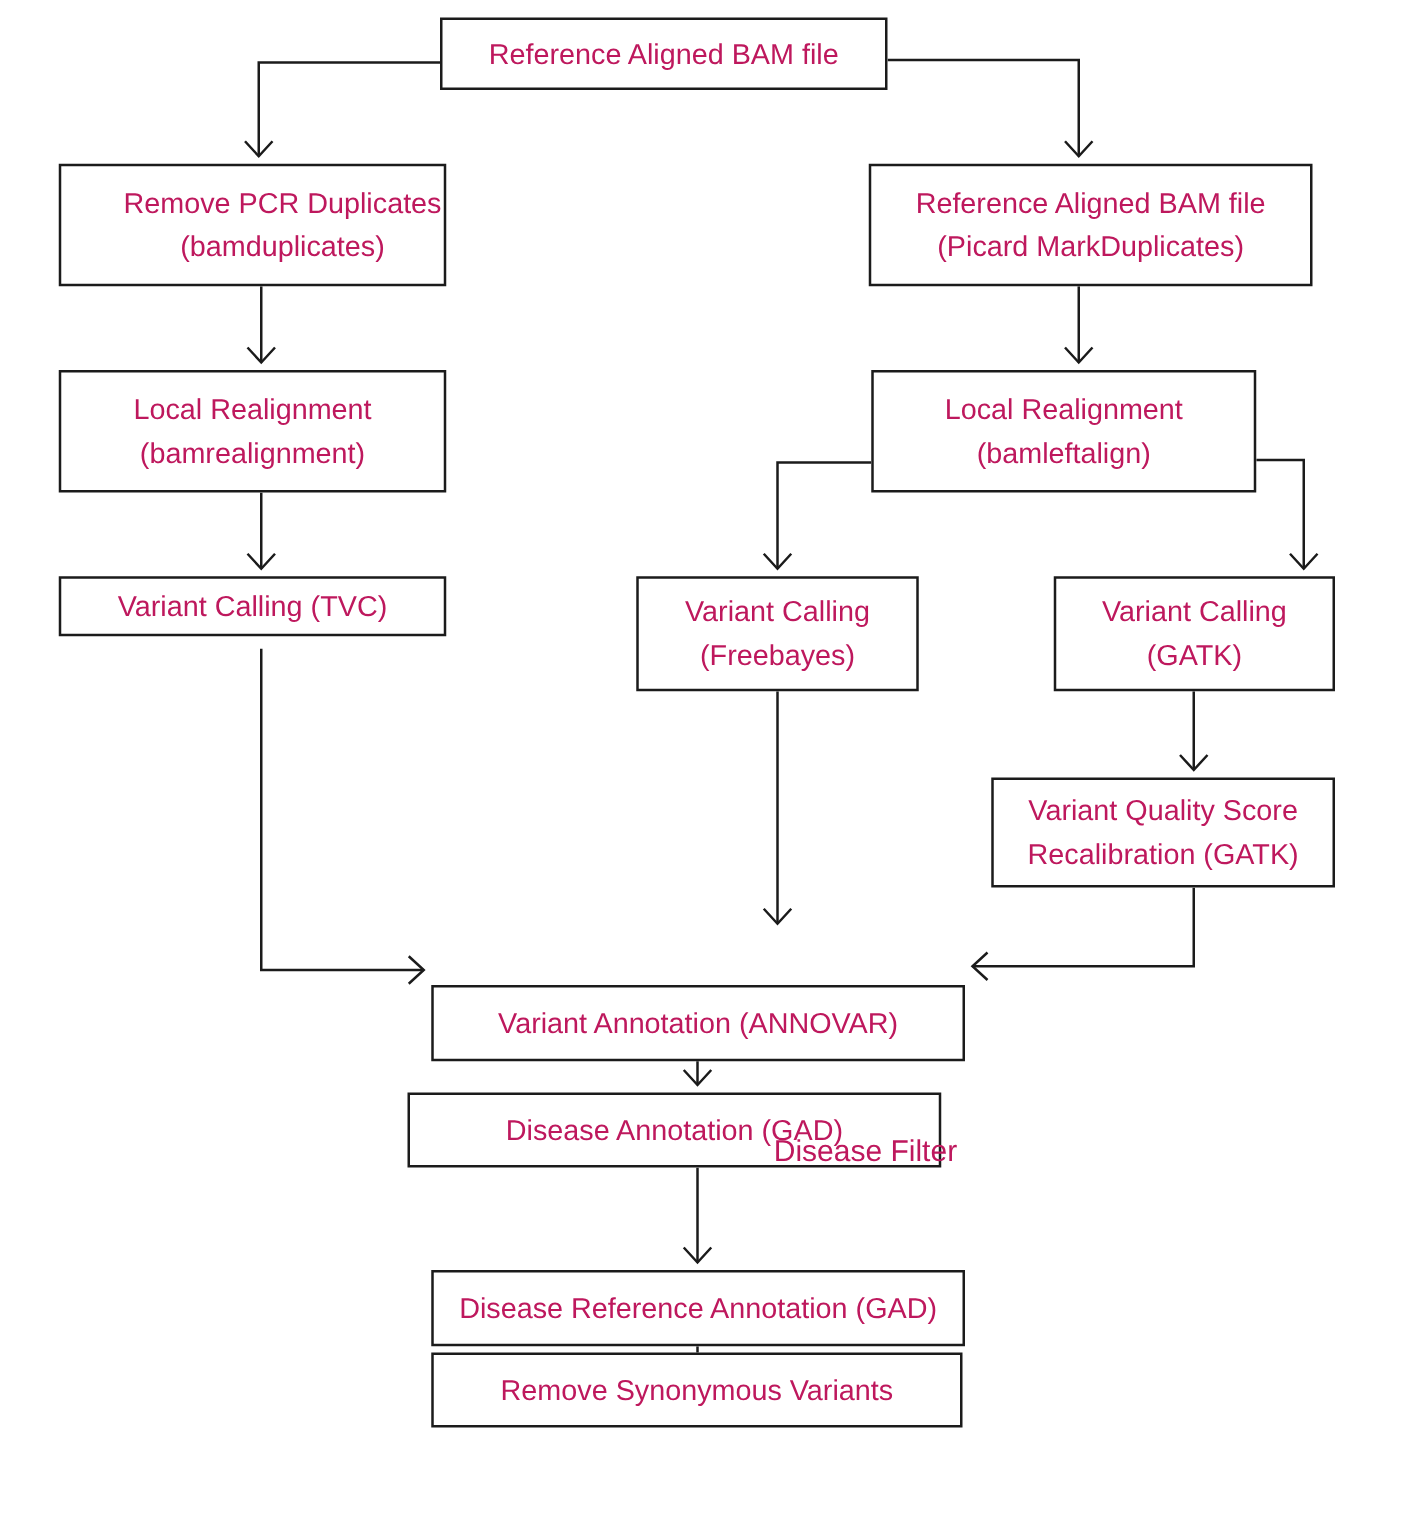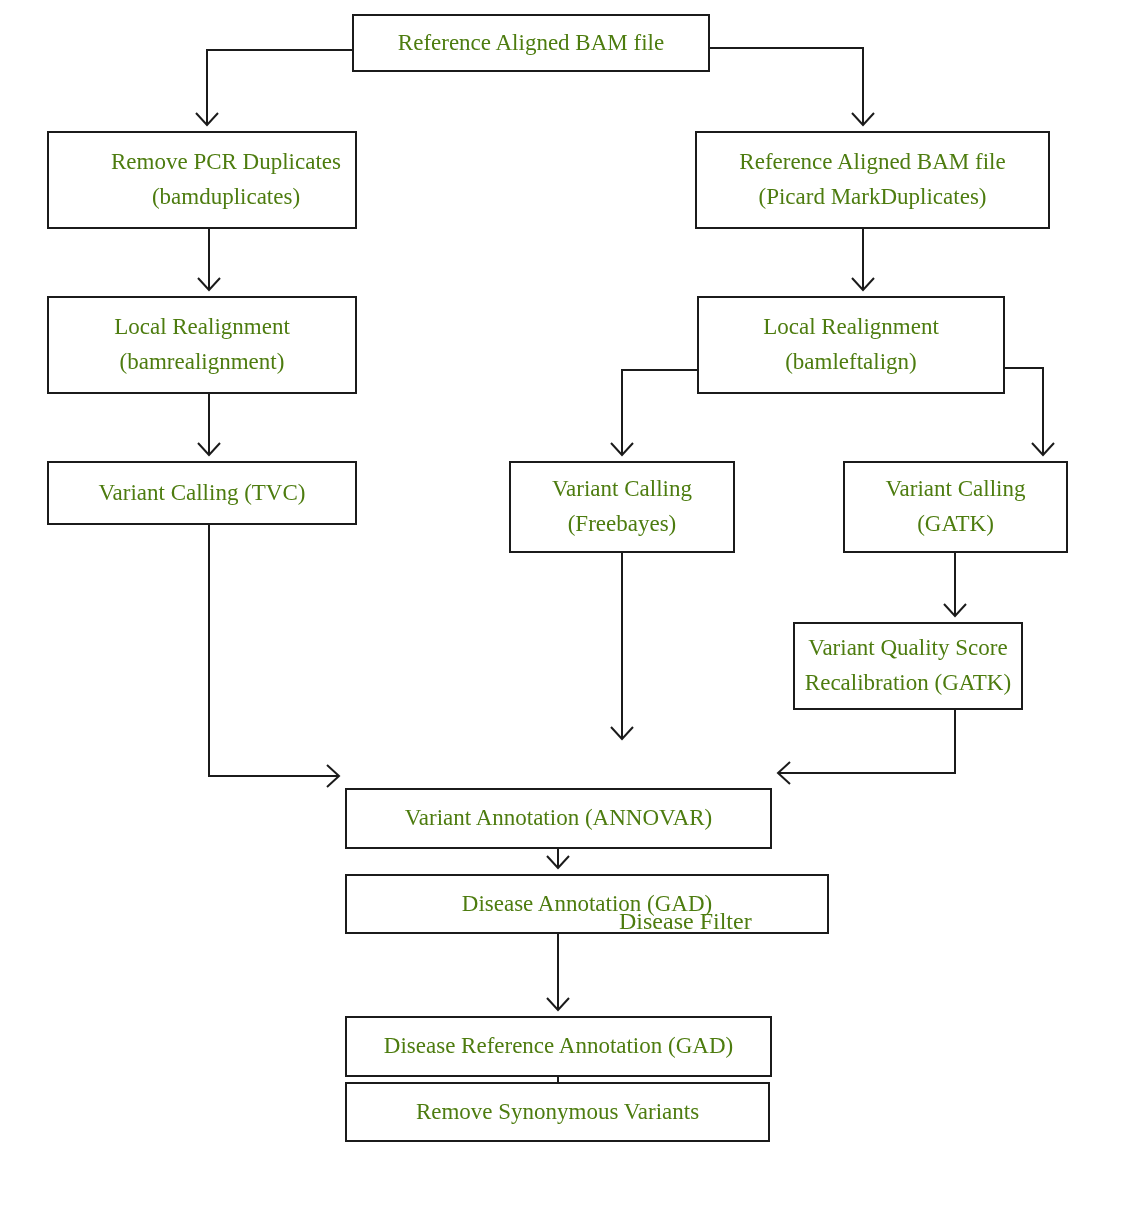--- a/index.html
+++ b/index.html
@@ -5,22 +5,22 @@
   html, body {
     margin: 0;
     padding: 0;
     background: #ffffff;
   }
   .canvas {
     position: relative;
     width: 1122px;
     height: 1225px;
     background: #ffffff;
-    font-family: Liberation Serif, serif;
-    color: #4d7c0f;
+    font-family: Liberation Sans, sans-serif;
+    color: #be185d;
     overflow: hidden;
   }
   .edges {
     position: absolute;
     left: 0;
     top: 0;
     width: 1122px;
     height: 1225px;
   }
   .edges polyline {
@@ -84,21 +84,21 @@
   <div class="node" style="left:47px; top:131px; width:310px; height:98px;padding-left:48px;">
     <span>Remove PCR Duplicates
 (bamduplicates)</span>
   </div>
 
   <div class="node" style="left:47px; top:296px; width:310px; height:98px;">
     <span>Local Realignment
 (bamrealignment)</span>
   </div>
 
-  <div class="node" style="left:47px; top:461px; width:310px; height:64px;">
+  <div class="node" style="left:47px; top:461px; width:310px; height:48px;">
     <span>Variant Calling (TVC)</span>
   </div>
 
   <div class="node" style="left:695px; top:131px; width:355px; height:98px;">
     <span>Reference Aligned BAM file
 (Picard MarkDuplicates)</span>
   </div>
 
   <div class="node" style="left:697px; top:296px; width:308px; height:98px;">
     <span>Local Realignment
@@ -108,30 +108,30 @@
   <div class="node" style="left:509px; top:461px; width:226px; height:92px;">
     <span>Variant Calling
 (Freebayes)</span>
   </div>
 
   <div class="node" style="left:843px; top:461px; width:225px; height:92px;">
     <span>Variant Calling
 (GATK)</span>
   </div>
 
-  <div class="node" style="left:793px; top:622px; width:230px; height:88px;">
+  <div class="node" style="left:793px; top:622px; width:275px; height:88px;">
     <span>Variant Quality Score
 Recalibration (GATK)</span>
   </div>
 
   <div class="node" style="left:345px; top:788px; width:427px; height:61px;">
     <span>Variant Annotation (ANNOVAR)</span>
   </div>
 
-  <div class="node" style="left:345px; top:874px; width:484px; height:60px;text-align:right;">
+  <div class="node" style="left:326px; top:874px; width:427px; height:60px;text-align:right;">
     <span>Disease Annotation (GAD)</span>
   </div>
 
   <div class="node" style="left:345px; top:1016px; width:427px; height:61px;">
     <span>Disease Reference Annotation (GAD)</span>
   </div>
 
   <div class="node" style="left:345px; top:1082px; width:425px; height:60px;">
     <span>Remove Synonymous Variants</span>
   </div>

